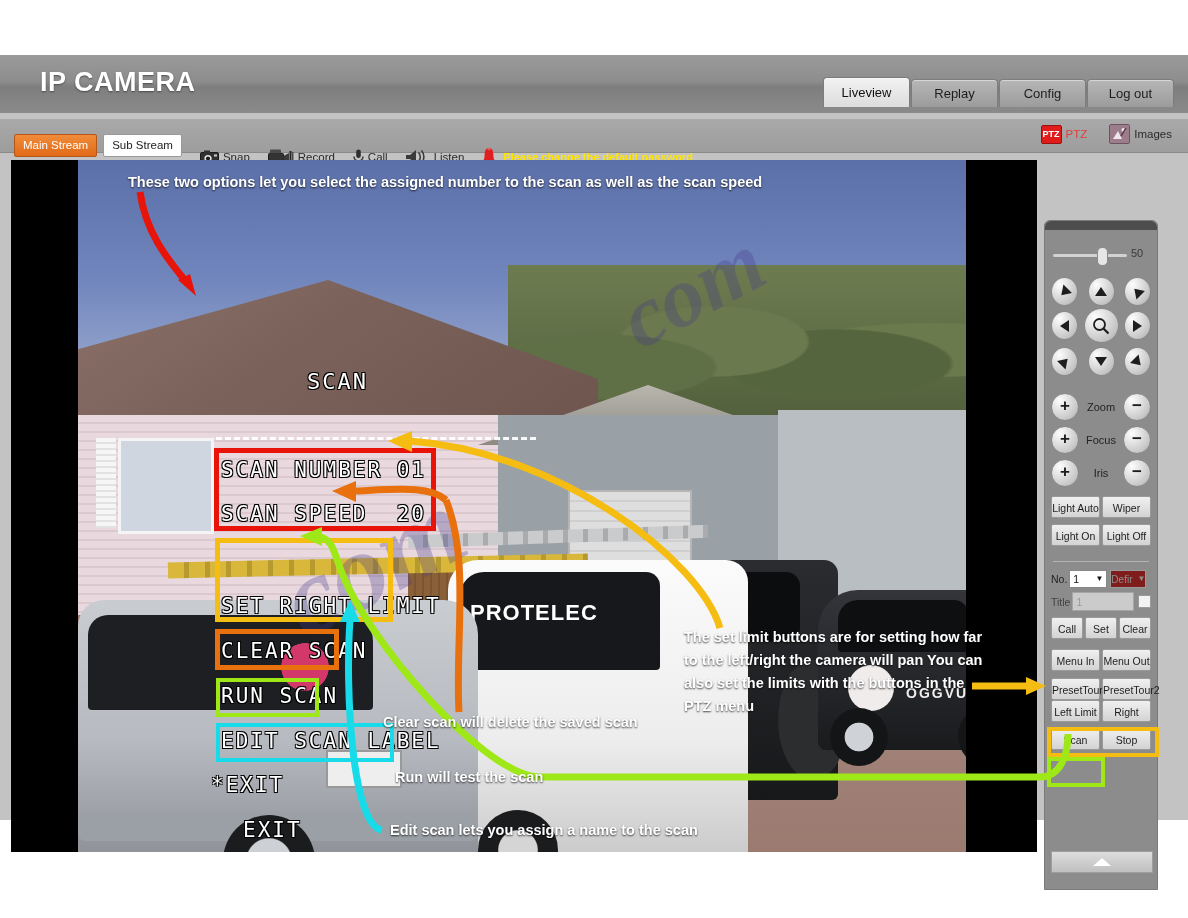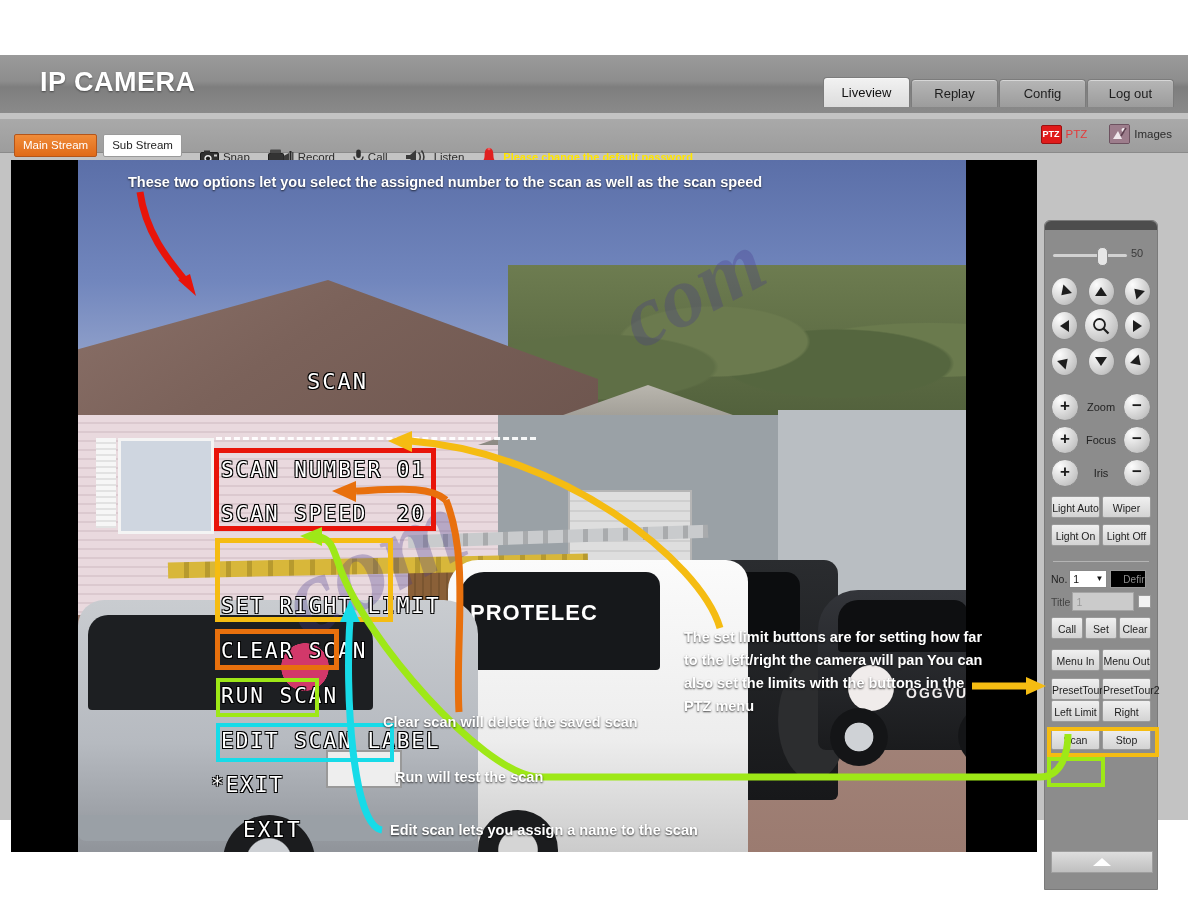--- a/index.html
+++ b/index.html
@@ -183,22 +183,22 @@
   .gbtn{height:22px;line-height:22px;text-align:center;font-size:10.5px;color:#1d1d1d;
         background:linear-gradient(to bottom,#f0f0f0,#d3d3d3);border:1px solid #9a9a9a;border-radius:2px;cursor:pointer;
         box-sizing:border-box;}
   .w49{width:49px;} .w32{width:32px;}
   #br-lightauto{top:275px;border-radius:6px;} #br-lighton{top:303px;}
   #ptzsep{position:absolute;left:8px;top:340px;width:96px;height:0;border-top:1px solid #b4b4b4;}
   #norow{position:absolute;left:6px;top:349px;width:100px;display:flex;align-items:center;}
   #nolab{font-size:10.5px;color:#222;}
   #nosel{width:38px;height:18px;background:#fff;border:1px solid #888;font-size:10.5px;color:#111;
          display:flex;align-items:center;justify-content:space-between;padding:0 3px;box-sizing:border-box;margin-left:2px;cursor:pointer;}
-  #defsel{width:36px;height:18px;background:#000000;border:1px solid #9a9a9a;font-size:10px;color:#8e8e8e;
-          display:flex;align-items:center;justify-content:space-between;padding:0 12px;box-sizing:border-box;margin-left:3px;cursor:pointer;}
+  #defsel{width:36px;height:18px;background:#7f1d1d;border:1px solid #9a9a9a;font-size:10px;color:#8e8e8e;
+          display:flex;align-items:center;justify-content:space-between;padding:0 0;box-sizing:border-box;margin-left:3px;cursor:pointer;}
   .caret{font-size:8px;line-height:1;}
   #titlerow{position:absolute;left:6px;top:371px;width:100px;display:flex;align-items:center;}
   #titlelab{font-size:10.5px;color:#444;}
   #titlein{width:62px;height:19px;background:#cbcbcb;border:1px solid #a5a5a5;margin-left:2px;
            font-size:10.5px;color:#9a9a9a;line-height:19px;padding-left:3px;box-sizing:border-box;}
   #titlechk{width:11px;height:11px;background:#f2f2f2;border:1px solid #9a9a9a;margin-left:4px;}
   #br-cse{top:396px;} #br-menu{top:428px;} #br-preset{top:457px;}
   #br-limit{top:479px;} #br-scan{top:507px;}
   #ptz-collapse{position:absolute;left:6px;top:630px;width:100px;height:20px;
         background:linear-gradient(to bottom,#dedede,#bfbfbf);border:1px solid #9e9e9e;

